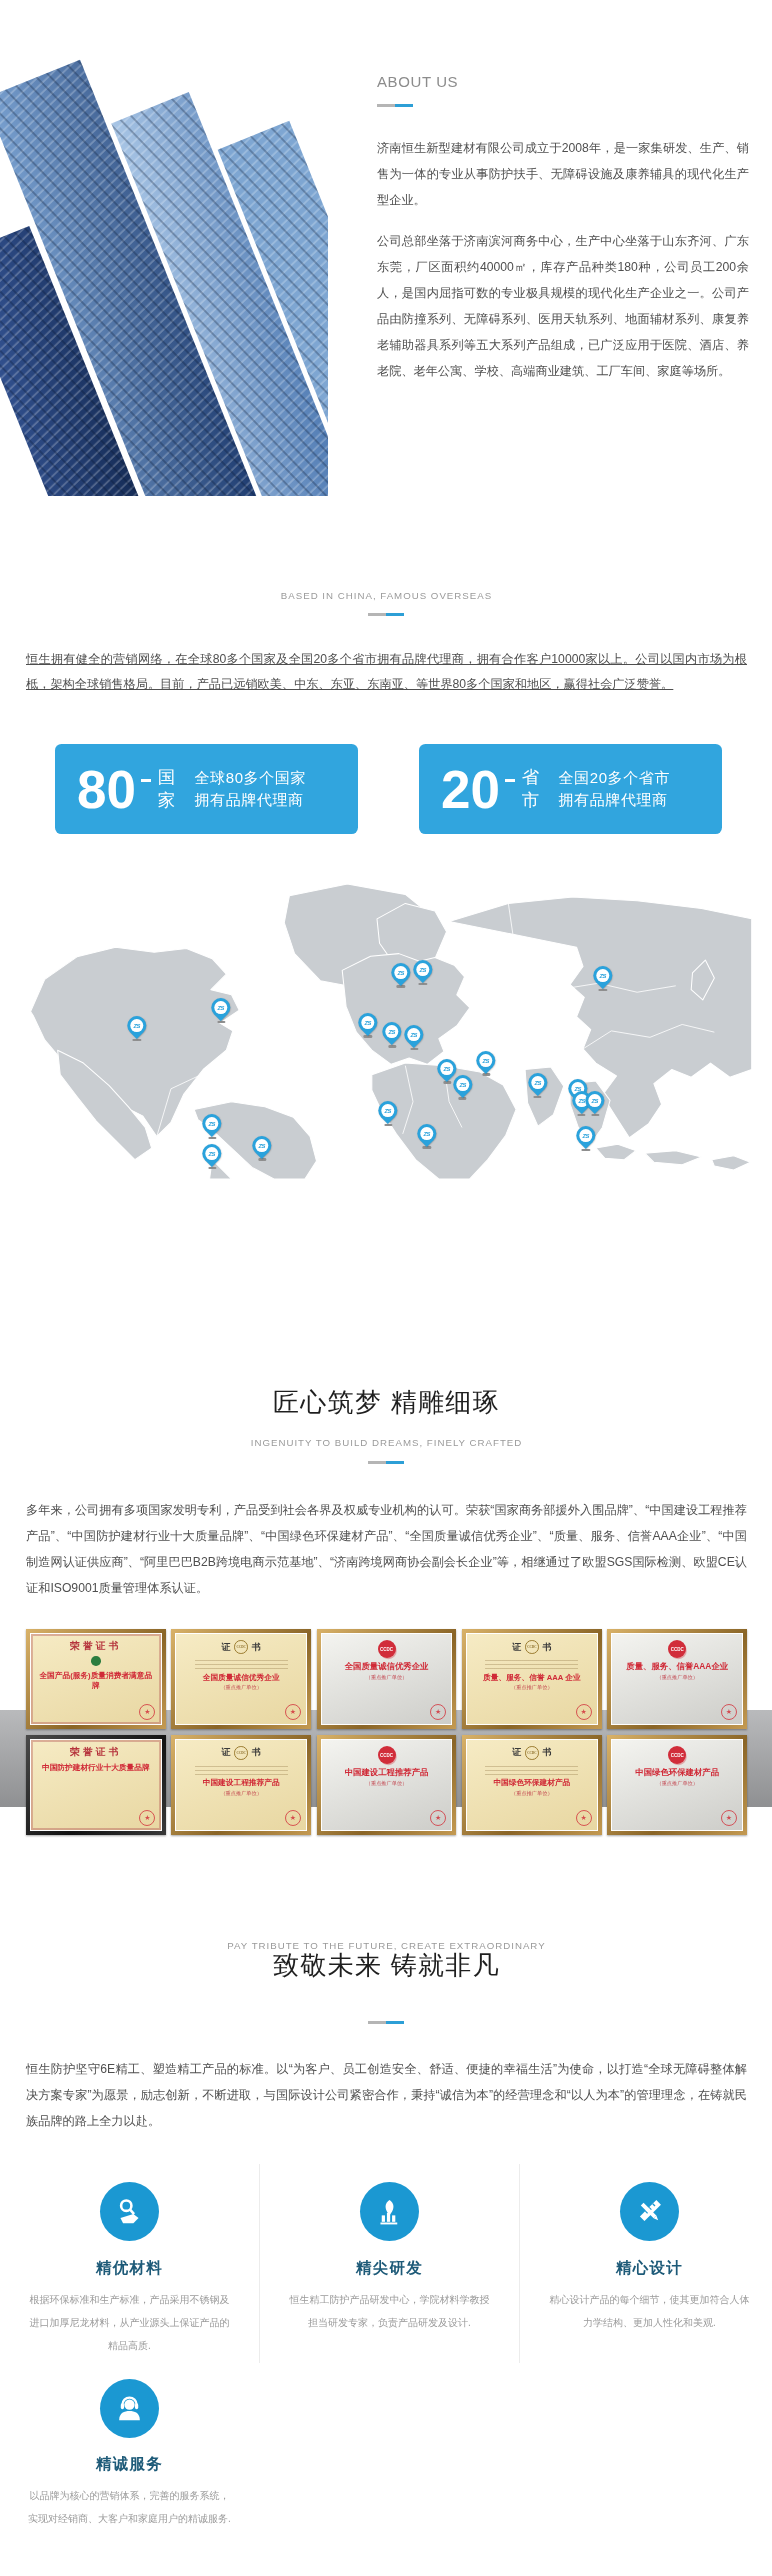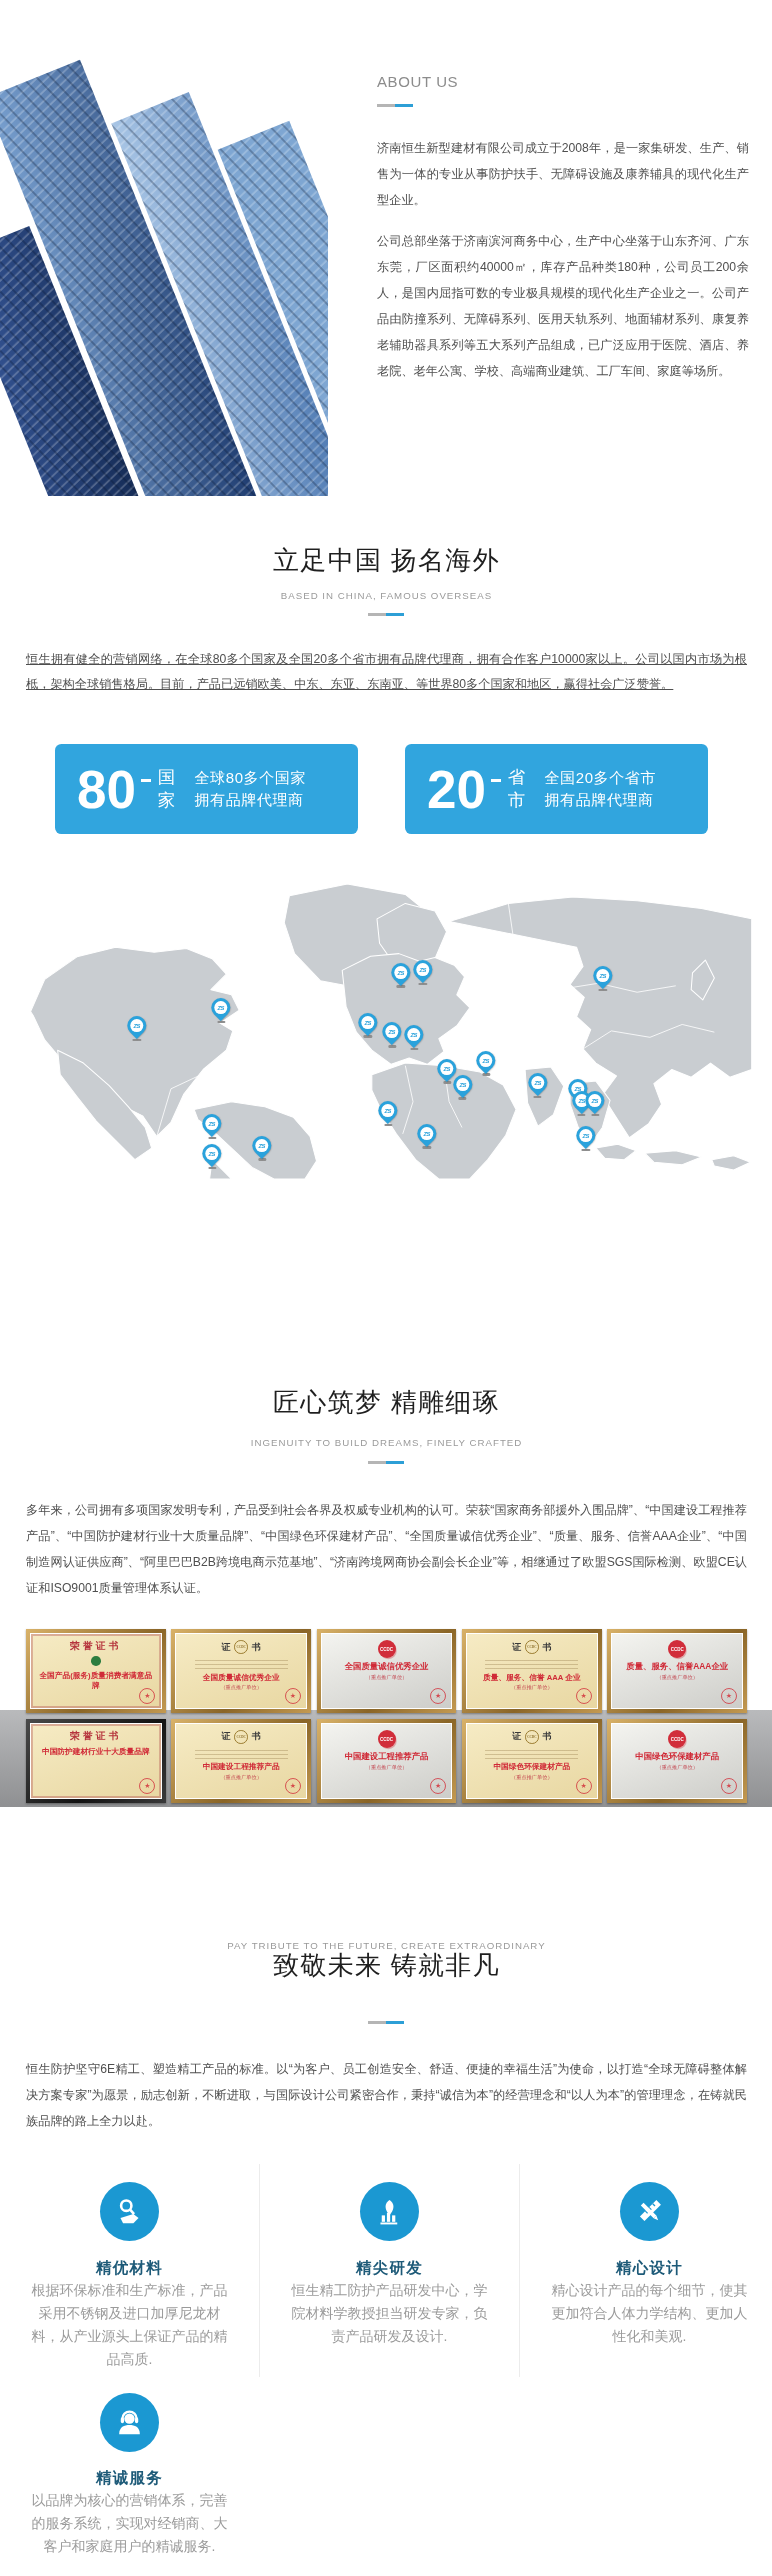--- a/index.html
+++ b/index.html
@@ -35,21 +35,21 @@
   .map{position:absolute;left:19.3px;top:857px;width:734px;height:322px;}
   .map svg{position:absolute;left:0;top:0;}
   .map-pin{position:absolute;display:flex;flex-direction:column;align-items:center;transform:translate(-50%,-40%);}
   .pin-head{width:19.3px;height:19.3px;background:#2aa2dc;border-radius:50% 50% 50% 0;transform:rotate(-45deg);display:flex;align-items:center;justify-content:center;box-shadow:0 0.6px 1.3px rgba(0,0,0,.25);}
   .pin-logo{transform:rotate(45deg);width:13px;height:13px;background:#fff;border-radius:50%;color:#2aa2dc;font-size:5.8px;font-weight:bold;font-style:italic;display:flex;align-items:center;justify-content:center;letter-spacing:-0.3px;}
   .pin-shadow{width:8.4px;height:2.6px;background:#8f8f8f;border-radius:1.3px;margin-top:3.2px;}
 
   
   .cert-backdrop{position:absolute;left:0;top:1710px;width:773px;height:97px;background:linear-gradient(#b9babc,#8f9092);}
   .cert-grid{position:absolute;left:26px;top:1629px;width:721px;display:grid;grid-template-columns:repeat(5,1fr);gap:5.8px;}
-  .cert{position:relative;height:84px;background:linear-gradient(135deg,#d9b269,#8a6527 60%,#c49a52);padding:3.9px;box-sizing:border-box;box-shadow:0 0.6px 1.9px rgba(0,0,0,.35);z-index:1;}
+  .cert{position:relative;height:100px;background:linear-gradient(135deg,#d9b269,#8a6527 60%,#c49a52);padding:3.9px;box-sizing:border-box;box-shadow:0 0.6px 1.9px rgba(0,0,0,.35);z-index:1;}
   .cert-dark{background:linear-gradient(135deg,#4a4a4a,#121212 60%,#3a3a3a);}
   .cert-paper{position:relative;width:100%;height:100%;background:linear-gradient(160deg,#f6ebc4,#e8d7a2);border:0.6px solid #fff;box-sizing:border-box;display:flex;flex-direction:column;align-items:center;padding:3.9px 5.2px;overflow:hidden;}
   .cert-plaque .cert-paper{background:linear-gradient(160deg,#f4f4f0,#cdcdc9);}
   .cert-honor .cert-paper{box-shadow:inset 0 0 0 1.9px rgba(170,60,70,.35);}
   .cert-honor-head{font-family:"Liberation Serif","DejaVu Serif",serif;font-size:9.7px;font-weight:bold;color:#b5333c;letter-spacing:3.2px;margin-top:2.6px;}
   .cert-green-seal{width:9.7px;height:9.7px;border-radius:50%;background:#2c7d3f;margin:2.6px 0 1.3px;}
   .cert-head-row{display:flex;align-items:center;gap:3.9px;font-family:"Liberation Serif","DejaVu Serif",serif;font-size:9px;color:#3a3a3a;margin-top:2.6px;font-weight:bold;}
   .ccdc-medal{width:11.6px;height:11.6px;border-radius:50%;border:0.6px solid #9a7b2f;color:#8a6d28;font-size:3.2px;font-weight:bold;display:flex;align-items:center;justify-content:center;font-style:normal;}
   .cert-lines{width:78%;height:11.6px;margin-top:3.2px;background:repeating-linear-gradient(#0000 0 3.2px,rgba(120,90,40,.28) 3.2px 3.9px);}
   .ccdc-bubble{width:18px;height:18px;border-radius:50%;background:#d12d3a;color:#fff;font-size:4.5px;font-weight:bold;display:flex;align-items:center;justify-content:center;margin-top:2.6px;box-shadow:1.3px 1.9px 0 -0.6px rgba(209,45,58,.35);}
@@ -58,21 +58,21 @@
   .cert-sub{font-size:5.2px;color:#c2444e;margin-top:1.9px;}
   .cert-seal{position:absolute;right:5.2px;bottom:3.9px;width:14px;height:14px;border-radius:50%;border:1px solid rgba(210,50,60,.8);color:rgba(210,50,60,.85);font-size:7px;display:flex;align-items:center;justify-content:center;}
 
   
   .feature-grid{position:absolute;left:0;top:2164px;width:773px;display:grid;grid-template-columns:1fr 1fr 1fr 1fr 1fr;}
   .feature{padding:18px 26px 6.4px;box-sizing:border-box;display:flex;flex-direction:column;align-items:center;text-align:center;}
   .feature.mid{border-left:0.6px solid #ececec;border-right:0.6px solid #ececec;}
   .feature.row2{padding-top:15.5px;}
   .f-icon{width:59px;height:59px;border-radius:50%;background:#1b98d2;display:flex;align-items:center;justify-content:center;}
   .f-title{font-size:15.5px;font-weight:bold;color:#1d5a78;margin-top:16.7px;letter-spacing:1.3px;}
-  .f-desc{font-size:14px;line-height:23px;color:#9b9b9b;width:207px;}
+  .f-desc{font-size:10px;line-height:23px;color:#9b9b9b;margin-top:9px;width:207px;}
 </style>
 </head>
 <body>
 
 <div class="page">
 
   <div class="hero">
     <svg width="328" height="477" viewBox="0 0 510 740">
       <defs>
         <linearGradient id="b1" x1="0" y1="0" x2="1" y2="1">
@@ -109,38 +109,37 @@
   <div class="about-text">
     <div class="about-sub">ABOUT US</div>
     <div class="divider about-div">
         <span class="d-gray"></span>
         <span class="d-blue"></span>
       </div>
     <div class="about-p1">济南恒生新型建材有限公司成立于2008年，是一家集研发、生产、销售为一体的专业从事防护扶手、无障碍设施及康养辅具的现代化生产型企业。</div>
     <div class="about-p2">公司总部坐落于济南滨河商务中心，生产中心坐落于山东齐河、广东东莞，厂区面积约40000㎡，库存产品种类180种，公司员工200余人，是国内屈指可数的专业极具规模的现代化生产企业之一。公司产品由防撞系列、无障碍系列、医用天轨系列、地面辅材系列、康复养老辅助器具系列等五大系列产品组成，已广泛应用于医院、酒店、养老院、老年公寓、学校、高端商业建筑、工厂车间、家庭等场所。</div>
   </div>
 
-  <h2 class="sec-title" style="top:543px;margin:0;">立足中国 扬名海外</h2>
   <div class="sec-sub" style="top:590px;">BASED IN CHINA, FAMOUS OVERSEAS</div>
   <div class="divider center" style="top:613px;">
       <span class="d-gray"></span>
       <span class="d-blue"></span>
     </div>
   <div class="para" style="left:26px;top:647px;width:721px;line-height:24.5px;text-decoration:underline;">恒生拥有健全的营销网络，在全球80多个国家及全国20多个省市拥有品牌代理商，拥有合作客户10000家以上。公司以国内市场为根柢，架构全球销售格局。目前，产品已远销欧美、中东、东亚、东南亚、等世界80多个国家和地区，赢得社会广泛赞誉。</div>
 
   <div class="stat-card" style="left:55px;top:744px;">
     <span class="stat-num">80</span>
     <span class="stat-dash"></span>
     <span class="stat-unit">国家</span>
     <span class="stat-desc">
       <div>全球80多个国家</div>
       <div>拥有品牌代理商</div>
     </span>
   </div>
-  <div class="stat-card" style="left:405px;top:744px;">
+  <div class="stat-card" style="left:419px;top:744px;">
     <span class="stat-num">20</span>
     <span class="stat-dash"></span>
     <span class="stat-unit">省市</span>
     <span class="stat-desc">
       <div>全国20多个省市</div>
       <div>拥有品牌代理商</div>
     </span>
   </div>
 
   <div class="map">

